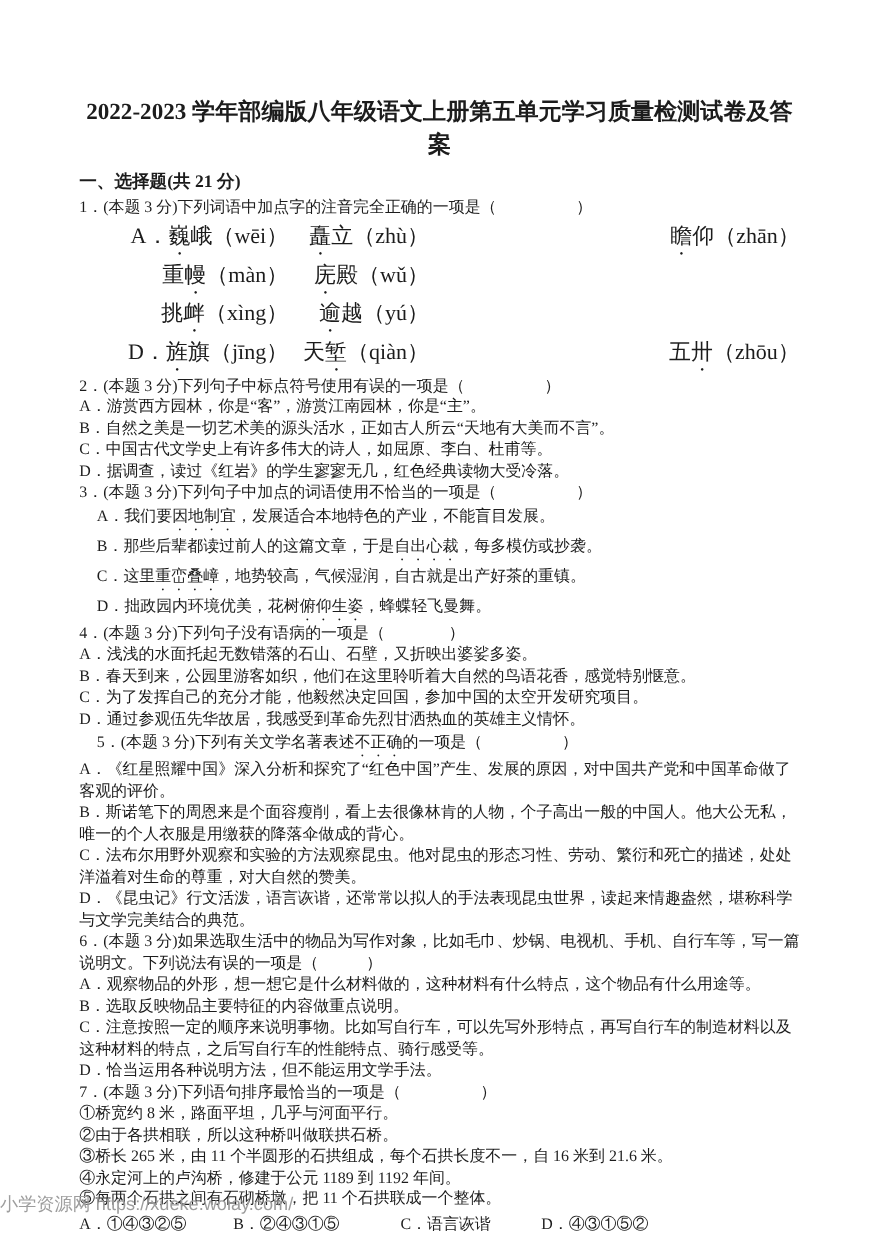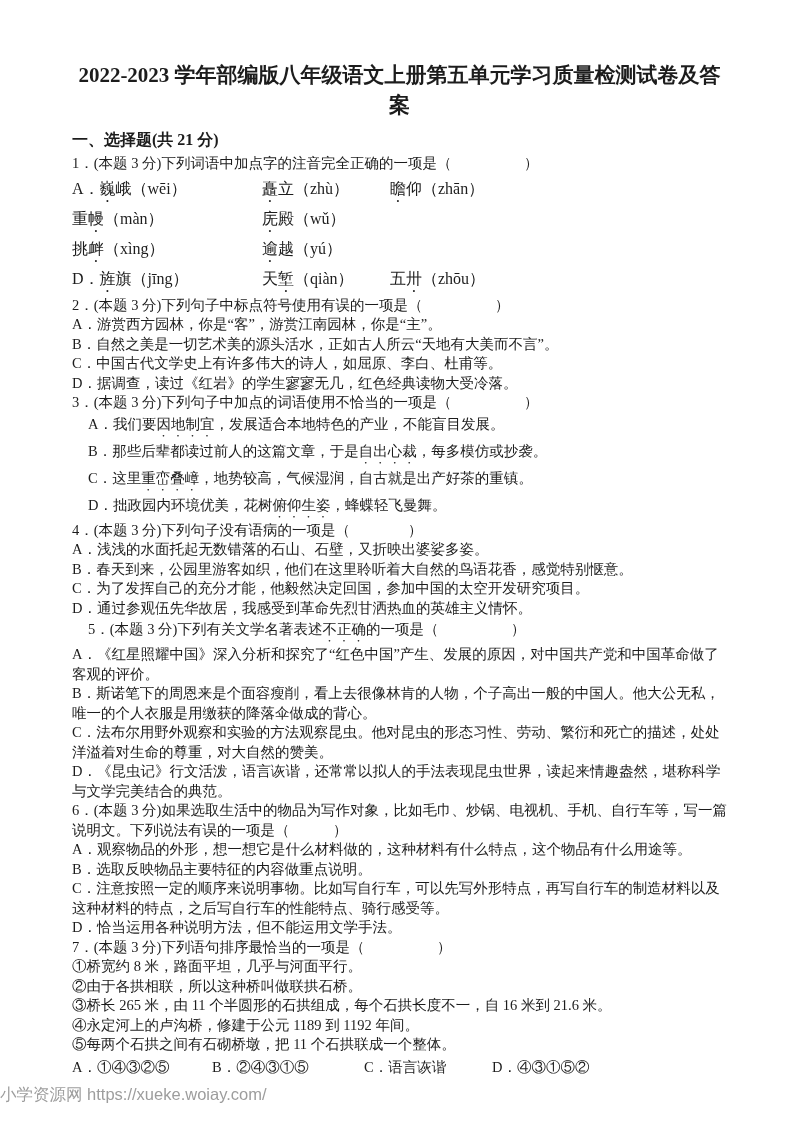--- a/index.html
+++ b/index.html
@@ -5,21 +5,21 @@
   html, body {
     margin: 0;
     padding: 0;
     background: #ffffff;
   }
   .page {
     position: relative;
     width: 793px;
     height: 1122px;
     box-sizing: border-box;
-    padding: 60px 66px 0 72px;
+    padding: 86px 66px 0 72px;
     background: #ffffff;
     color: #1c1c1c;
     font-family: "Liberation Serif", "DejaVu Serif", serif;
     overflow: hidden;
   }
   .title {
     margin: 0 auto 8px auto;
     max-width: 664px;
     font-size: 21px;
     line-height: 30px;
@@ -44,22 +44,23 @@
     line-height: 19.5px;
   }
   .opt-dotted {
     line-height: 22px;
     margin-left: 16px;
   }
   .word-grid { margin: 2px 0 0 0; }
   .word-row {
     display: grid;
     grid-template-columns: 190px 128px auto;
-    font-size: 16px;
+    font-size: 20px;
     line-height: 26px;
+    text-align: right;
   }
   .sentence {
     margin: 0;
     font-size: 14.5px;
     line-height: 19.5px;
   }
   .answers-row {
     display: grid;
     grid-template-columns: 140px 152px 128px auto;
     font-size: 14.5px;

